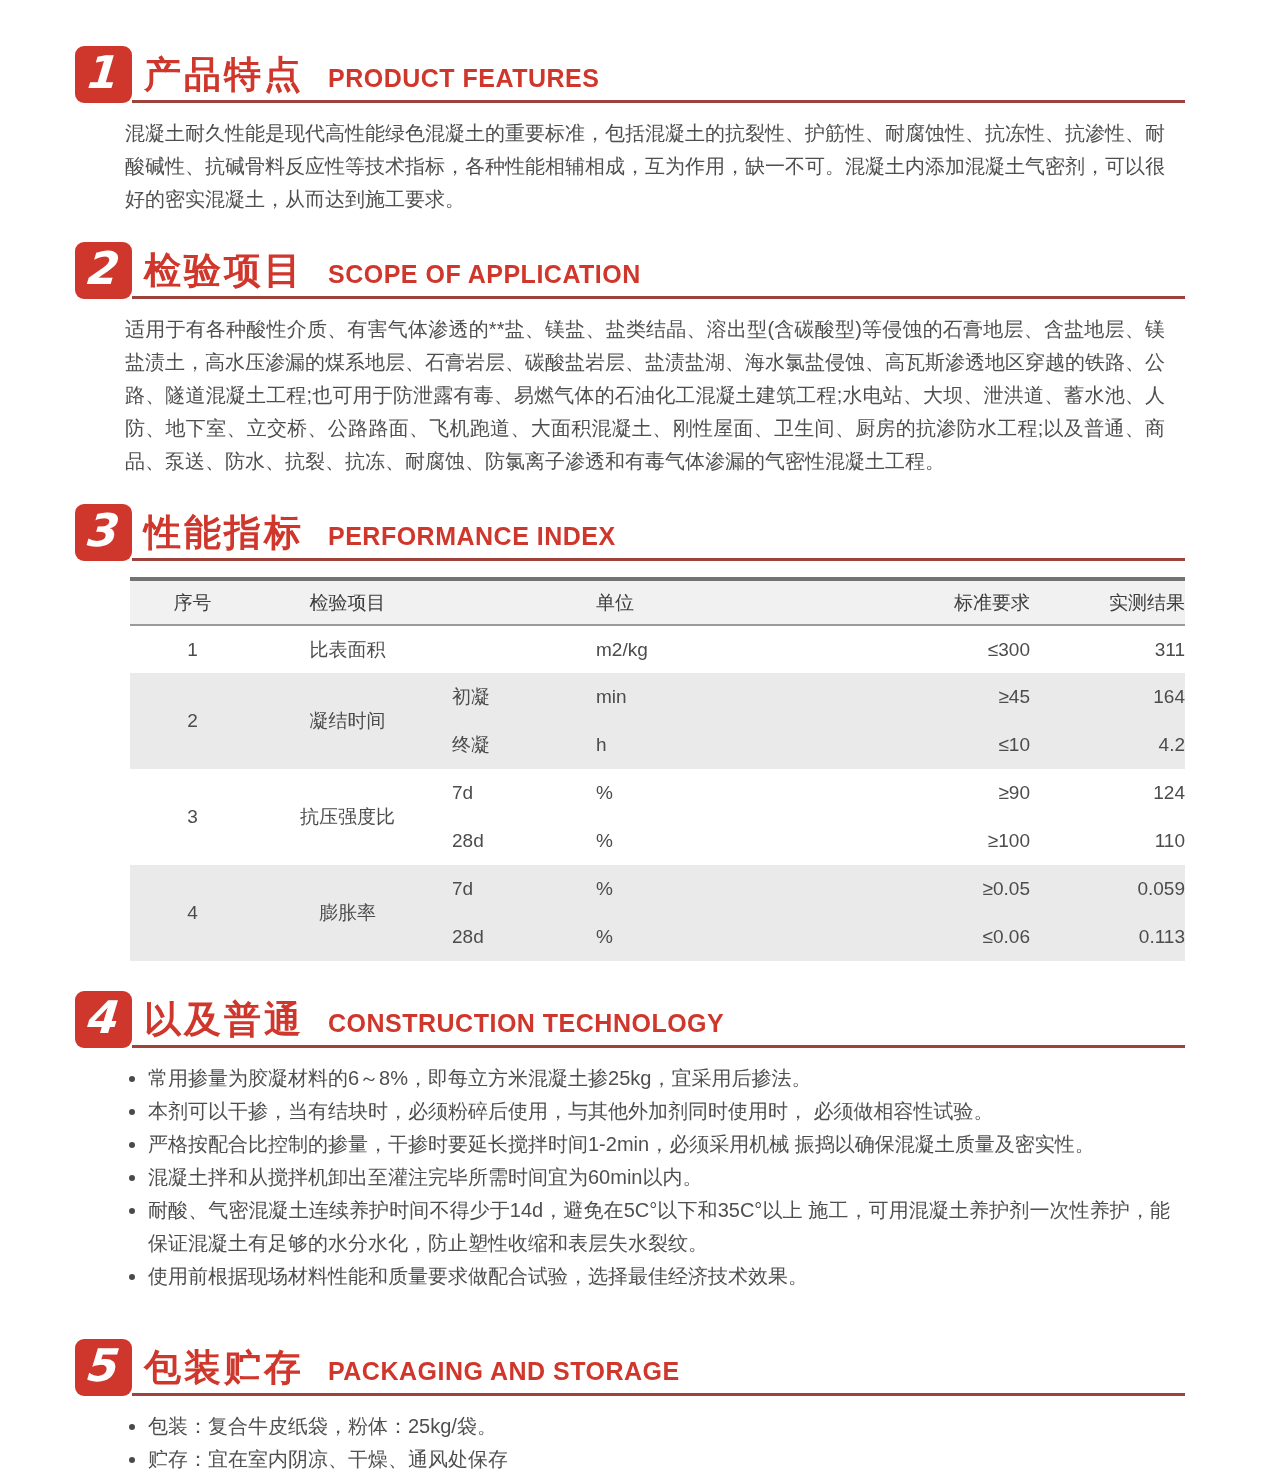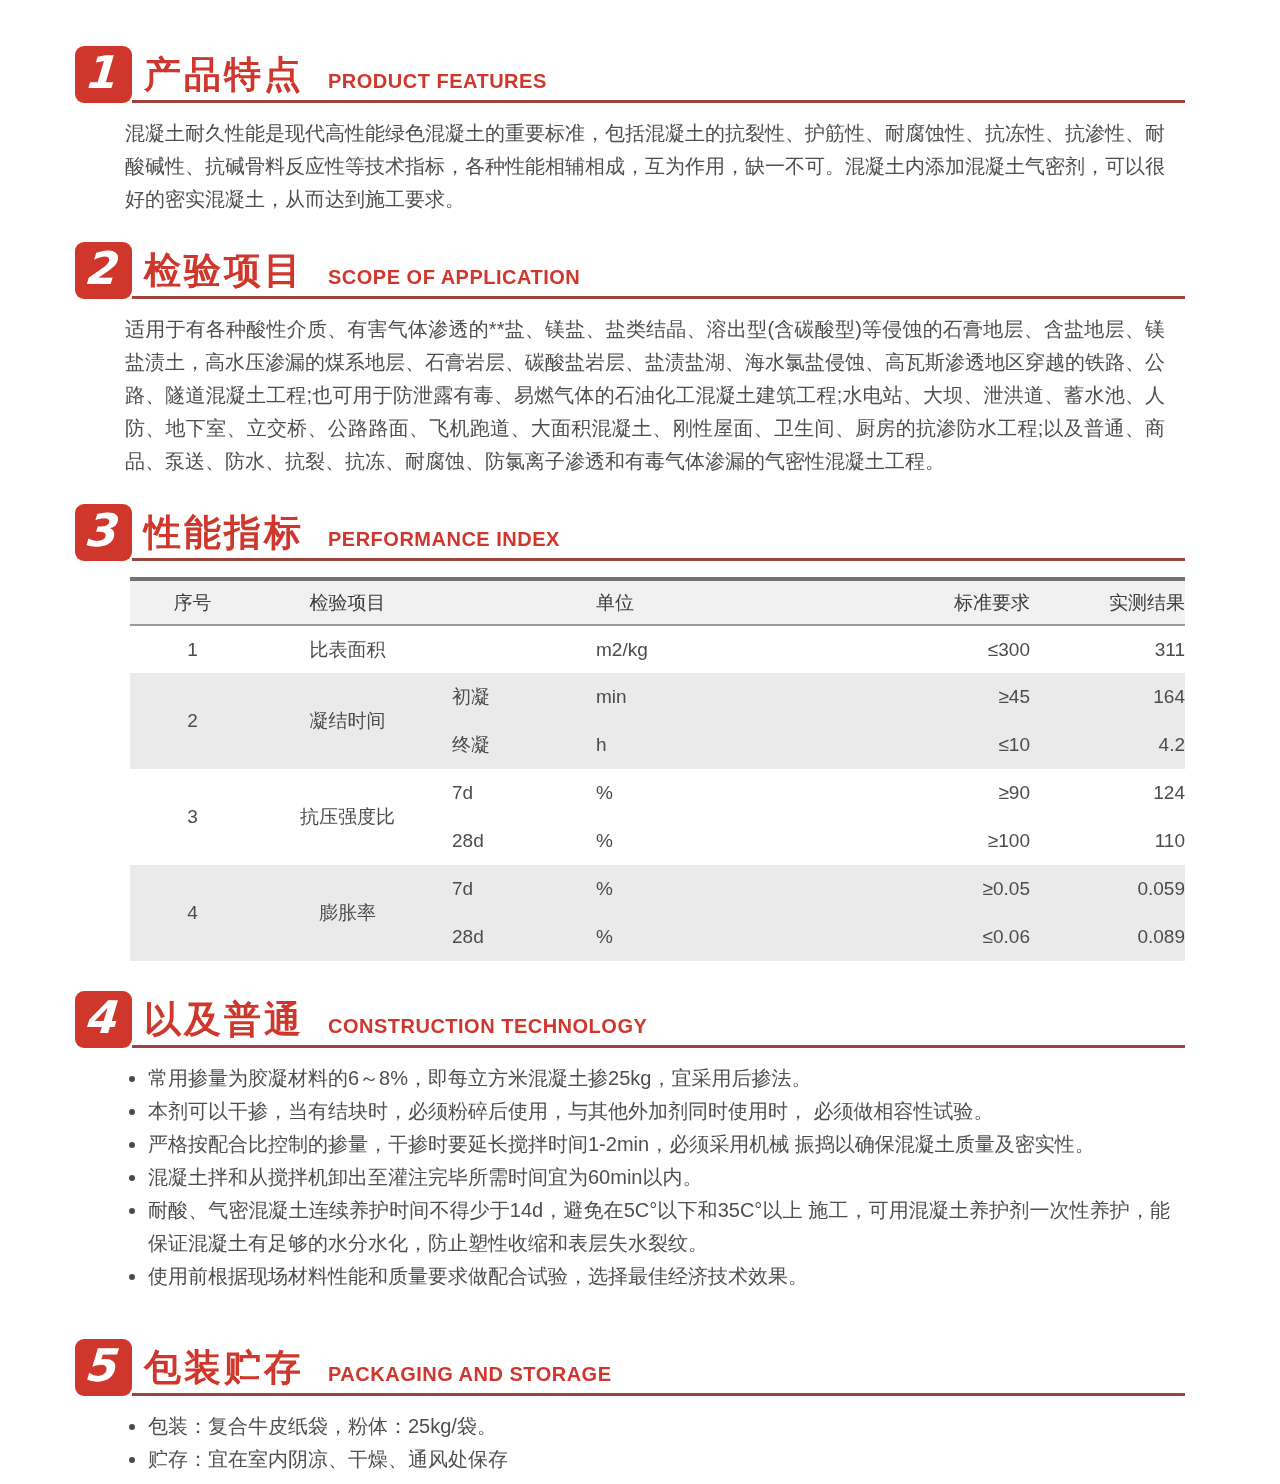--- a/index.html
+++ b/index.html
@@ -39,21 +39,21 @@
     flex:1;display:flex;align-items:baseline;gap:24px;
     border-bottom:3px solid var(--rule);
     padding:0 0 3px 12px;min-height:57px;
     align-items:flex-end;
   }
   .t-cn{
     font-size:37px;font-weight:700;color:var(--accent);
     letter-spacing:3px;line-height:1.15;
   }
   .t-en{
-    font-size:20px;font-weight:700;color:var(--accent);
+    font-size:25px;font-weight:700;color:var(--accent);
     letter-spacing:0.5px;padding-bottom:4px;
   }
   
   .para{
     margin:14px 115px 0 125px;
     font-size:20px;line-height:33px;color:var(--text);
     text-align:justify;
   }
   .blist{
     margin:14px 110px 0 125px;list-style:none;
@@ -202,21 +202,21 @@
           <td class="c2" rowspan="2">膨胀率</td>
           <td class="c3">7d</td>
           <td class="c4">%</td>
           <td class="c5">≥0.05</td>
           <td class="c6">0.059</td>
         </tr>
         <tr class="r-gray">
           <td class="c3">28d</td>
           <td class="c4">%</td>
           <td class="c5">≤0.06</td>
-          <td class="c6">0.089</td>
+          <td class="c6">0.113</td>
         </tr>
       </tbody>
     </table>
   </section>
 
   <section class="sec sec-4">
     <div class="sec-header">
       <div class="badge">
         <span>4</span>
       </div>

